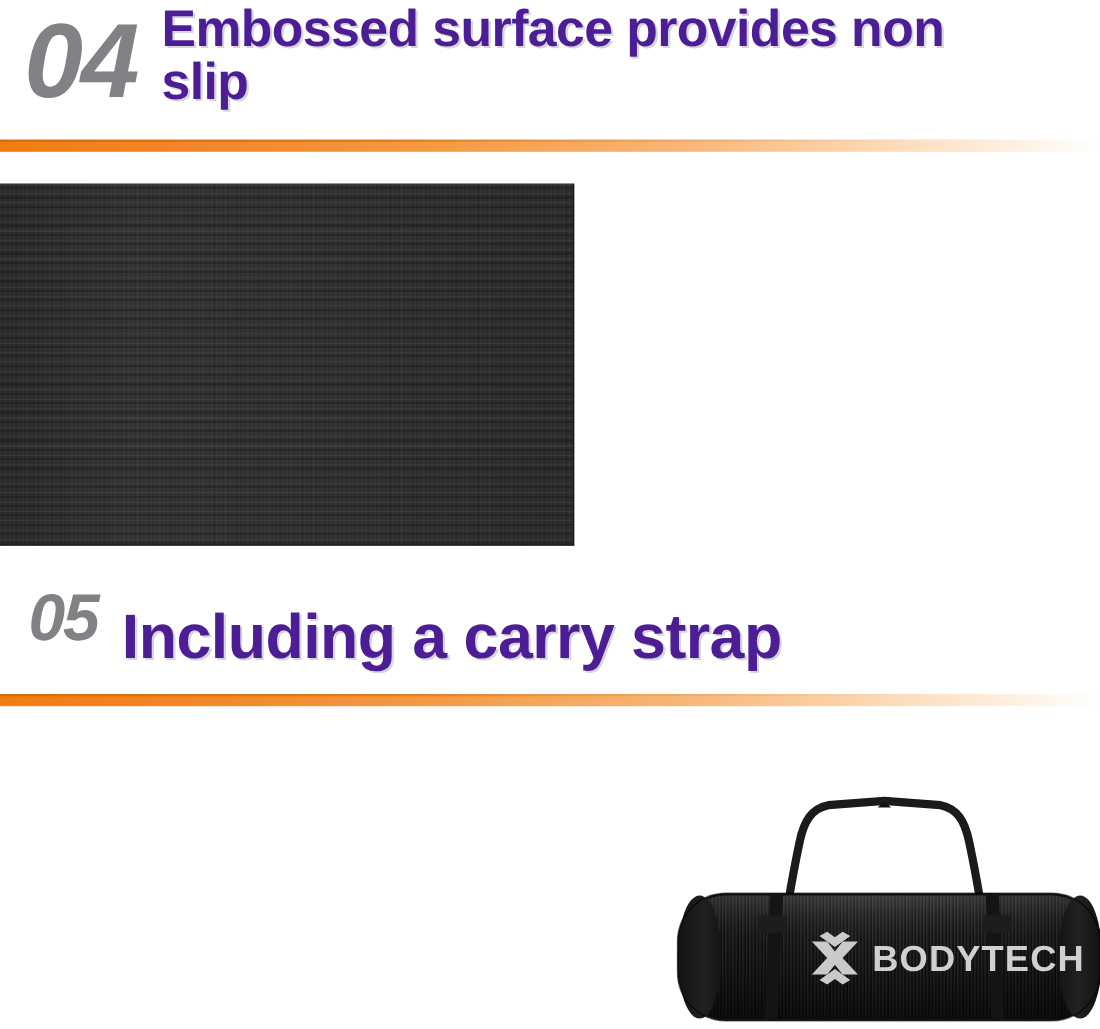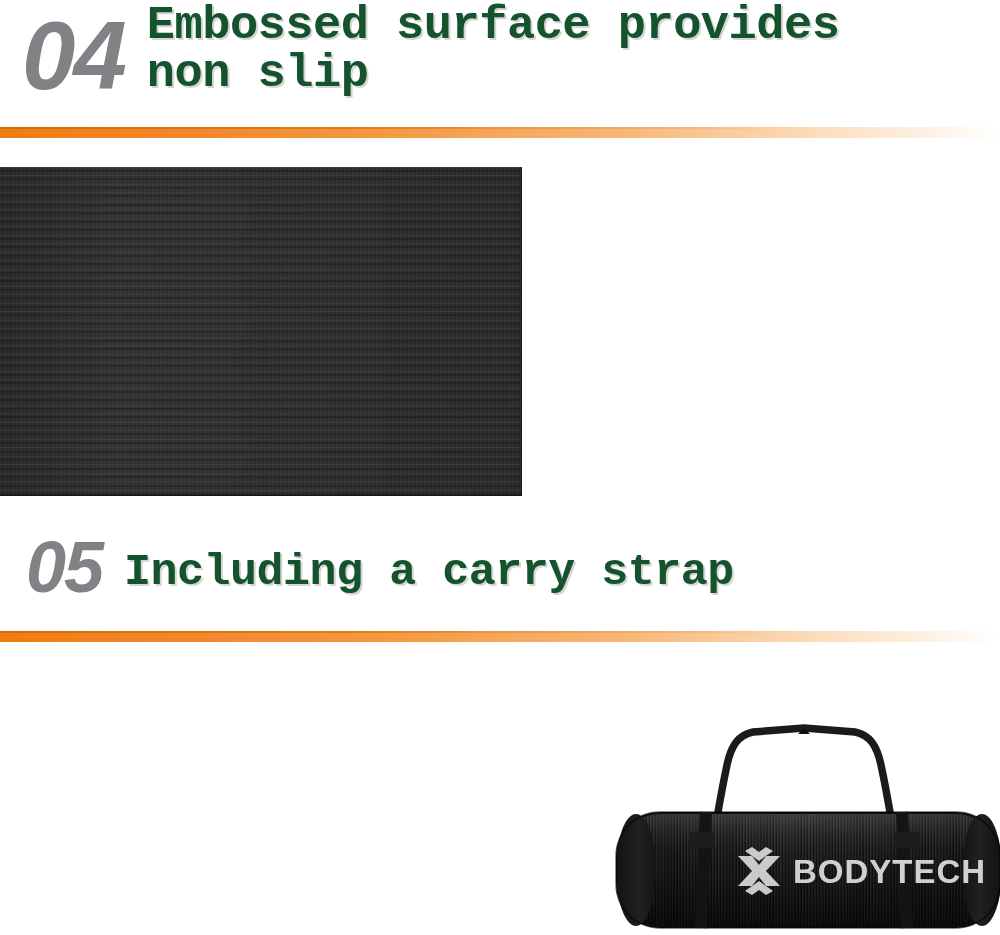--- a/index.html
+++ b/index.html
@@ -37,37 +37,37 @@
     font-weight: 700;
     font-style: italic;
     color: #808285;
     letter-spacing: -2px;
     line-height: 0.92;
     flex: 0 0 auto;
     user-select: none;
     text-align: center;
   }
   .head-title {
-    font-family: Liberation Mono, monospace;
+    font-family: Liberation Sans, sans-serif;
     font-weight: 700;
-    color: #14532d;
+    color: #4c1d95;
     line-height: 1.03;
     text-shadow: 2px 2px 0 rgba(120,120,120,0.30);
     letter-spacing: -0.5px;
   }
 
   
   #sec04 { top: 0px; height: 125px; }
   #sec04 .step-number { font-size: 96px; margin-left: 22px; margin-top: 12px; }
   #sec04 .head-title  { font-size: 47px; margin-left: 22px; margin-top: 2px; max-width: 800px; }
 
   
   #sec05 { top: 528px; height: 100px; }
-  #sec05 .step-number { font-size: 72px; margin-left: 26px; margin-top: 6px; }
-  #sec05 .head-title  { font-size: 45px; margin-left: 22px; margin-top: 22px; white-space: nowrap; }
+  #sec05 .step-number { font-size: 60px; margin-left: 26px; margin-top: 6px; }
+  #sec05 .head-title  { font-size: 57px; margin-left: 22px; margin-top: 22px; white-space: nowrap; }
 
   
   .divider {
     position: absolute;
     left: 0;
     width: 1000px;
     height: 11px;
     background: linear-gradient(to right,
         #f07d10 0%,
         #f2862a 18%,

